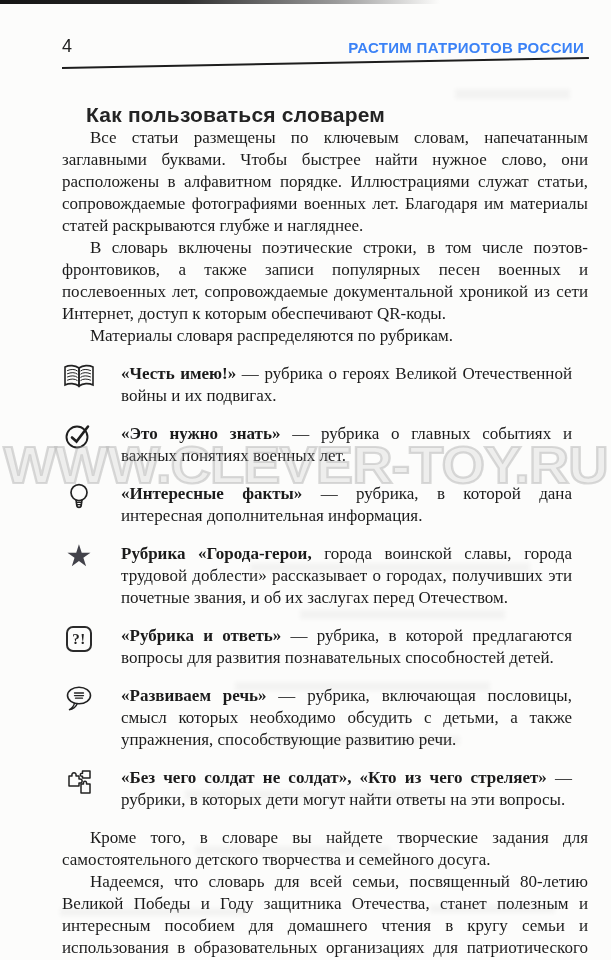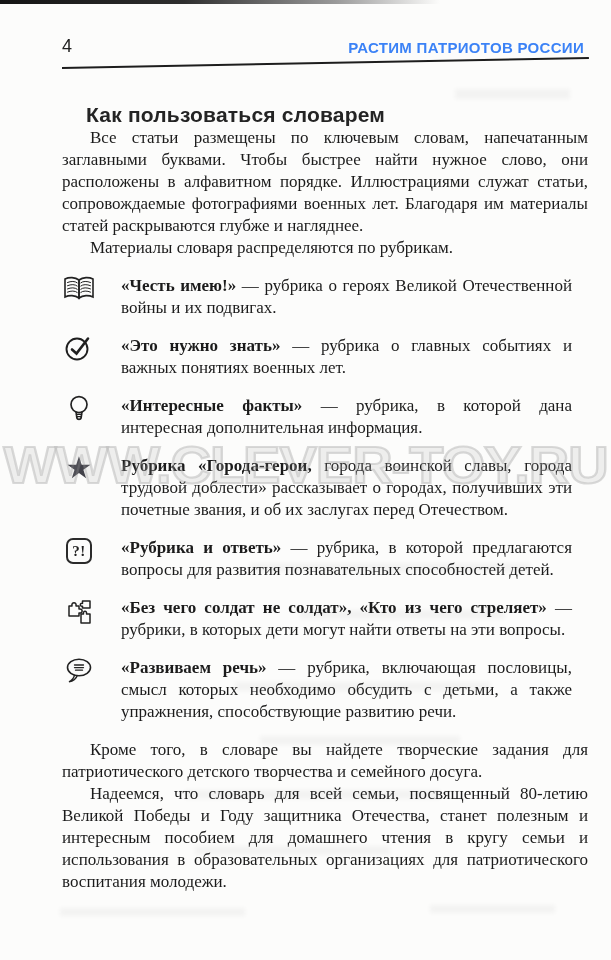--- a/index.html
+++ b/index.html
@@ -79,20 +79,21 @@
 
   <div class="page-num">4</div>
   <div class="running-header">РАСТИМ ПАТРИОТОВ РОССИИ</div>
   <div class="header-rule"></div>
 
   <div class="doc-title">Как пользоваться словарем</div>
 
   <div class="body-col">
 
     <p>Все статьи размещены по ключевым словам, напечатанным заглавными буквами. Чтобы быстрее найти нужное слово, они расположены в алфавитном порядке. Иллюстрациями служат статьи, сопровождаемые фотографиями военных лет. Благодаря им материалы статей раскрываются глубже и нагляднее.</p>
+    <p>В словарь включены поэтические строки, в том числе поэтов-фронтовиков, а также записи популярных песен военных и послевоенных лет, сопровождаемые документальной хроникой из сети Интернет, доступ к которым обеспечивают QR-коды.</p>
     <p>Материалы словаря распределяются по рубрикам.</p>
 
     <div class="rubrics">
 
       <div class="rubric">
         <span class="ric">
           <svg width="34" height="28" viewBox="0 0 34 28" fill="none" stroke="#222" stroke-width="1.6" stroke-linecap="round">
             <path d="M17 5 C13 2 7 2 3 4 V22 C7 20 13 20 17 23 Z"></path>
             <path d="M17 5 C21 2 27 2 31 4 V22 C27 20 21 20 17 23 Z"></path>
             <path d="M5.5 7.5 C9 6 13 6 15.2 7.8" stroke-width="1"></path>
@@ -143,44 +144,44 @@
 
       <div class="rubric">
         <span class="ric">
           <span class="qe-box">?!</span>
         </span>
         <p><b>«Рубрика и ответь»</b><span> — рубрика, в которой предлагаются вопросы для развития познавательных способностей детей.</span></p>
       </div>
 
       <div class="rubric">
         <span class="ric">
-          <svg width="30" height="29" viewBox="0 0 30 29" fill="none" stroke="#222" stroke-width="1.5" stroke-linejoin="round">
-            <path d="M5 9 H8 C7 4.6 13 4.6 12 9 H15 V12 C19.2 11 19.2 17 15 16 V19 H5 Z"></path>
-            <path d="M17 17 H19.5 C18.7 13.3 23.3 13.3 22.5 17 H26 V26 H17 Z"></path>
-            <path d="M18.5 4 H26 V11 H18.5 V9.2 C15.6 10 15.6 5.6 18.5 6.4 Z"></path>
-          </svg>
-        </span>
-        <p><b>«Без чего солдат не солдат», «Кто из чего стреляет»</b><span> — рубрики, в которых дети могут найти ответы на эти вопросы.</span></p>
-      </div>
-
-      <div class="rubric">
-        <span class="ric">
           <svg width="30" height="29" viewBox="0 0 30 29" fill="none" stroke="#222" stroke-width="1.6" stroke-linecap="round">
             <ellipse cx="15" cy="10.5" rx="11.5" ry="8.3"></ellipse>
             <path d="M10.5 8 H19.5" stroke-width="1.3"></path>
             <path d="M10.5 10.6 H19.5" stroke-width="1.3"></path>
             <path d="M11.5 13.2 H18.5" stroke-width="1.3"></path>
             <path d="M10.5 18.2 C9.8 21.5 7.5 23.6 5 24.8 C9.5 24.2 12.3 21.3 13.3 18.6" stroke-width="1.4"></path>
           </svg>
         </span>
         <p><b>«Развиваем речь»</b><span> — рубрика, включающая пословицы, смысл которых необходимо обсудить с детьми, а также упражнения, способствующие развитию речи.</span></p>
       </div>
+
+      <div class="rubric">
+        <span class="ric">
+          <svg width="30" height="29" viewBox="0 0 30 29" fill="none" stroke="#222" stroke-width="1.5" stroke-linejoin="round">
+            <path d="M5 9 H8 C7 4.6 13 4.6 12 9 H15 V12 C19.2 11 19.2 17 15 16 V19 H5 Z"></path>
+            <path d="M17 17 H19.5 C18.7 13.3 23.3 13.3 22.5 17 H26 V26 H17 Z"></path>
+            <path d="M18.5 4 H26 V11 H18.5 V9.2 C15.6 10 15.6 5.6 18.5 6.4 Z"></path>
+          </svg>
+        </span>
+        <p><b>«Без чего солдат не солдат», «Кто из чего стреляет»</b><span> — рубрики, в которых дети могут найти ответы на эти вопросы.</span></p>
+      </div>
     </div>
 
-    <p class="closing-first">Кроме того, в словаре вы найдете творческие задания для патриотического детского творчества и семейного досуга.</p>
+    <p class="closing-first">Кроме того, в словаре вы найдете творческие задания для самостоятельного детского творчества и семейного досуга.</p>
     <p>Надеемся, что словарь для всей семьи, посвященный 80-летию Великой Победы и Году защитника Отечества, станет полезным и интересным пособием для домашнего чтения в кругу семьи и использования в образовательных организациях для патриотического воспитания молодежи.</p>
   </div>
 
   <div class="watermark">WWW.CLEVER-TOY.RU</div>
 
   <div class="bleed" style="left:455px;top:89px;width:115px;height:10px"></div>
   <div class="bleed" style="left:250px;top:563px;width:280px;height:9px"></div>
   <div class="bleed" style="left:300px;top:610px;width:205px;height:9px"></div>
   <div class="bleed" style="left:235px;top:682px;width:255px;height:9px"></div>
   <div class="bleed" style="left:260px;top:736px;width:200px;height:9px"></div>

